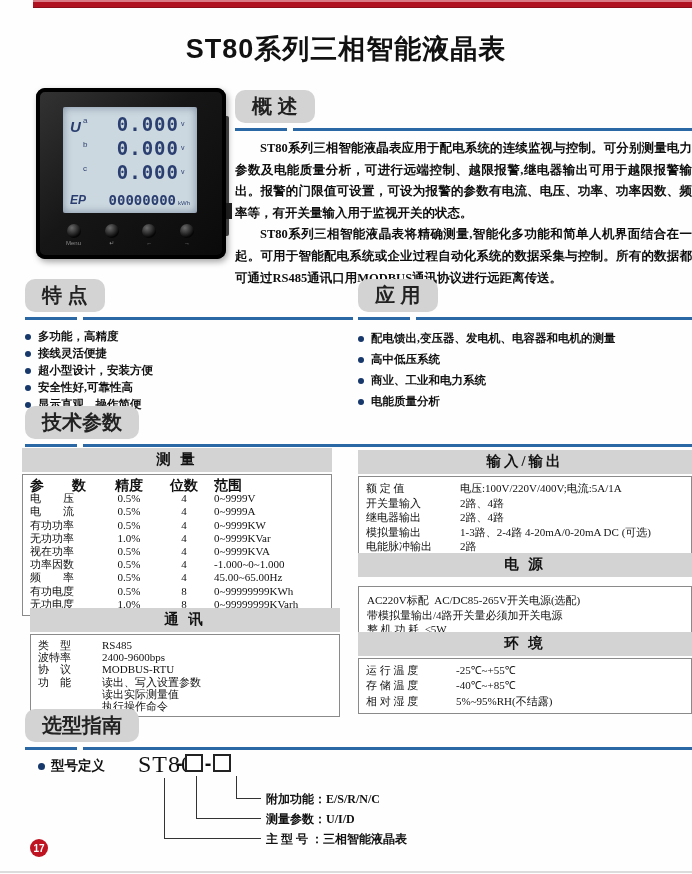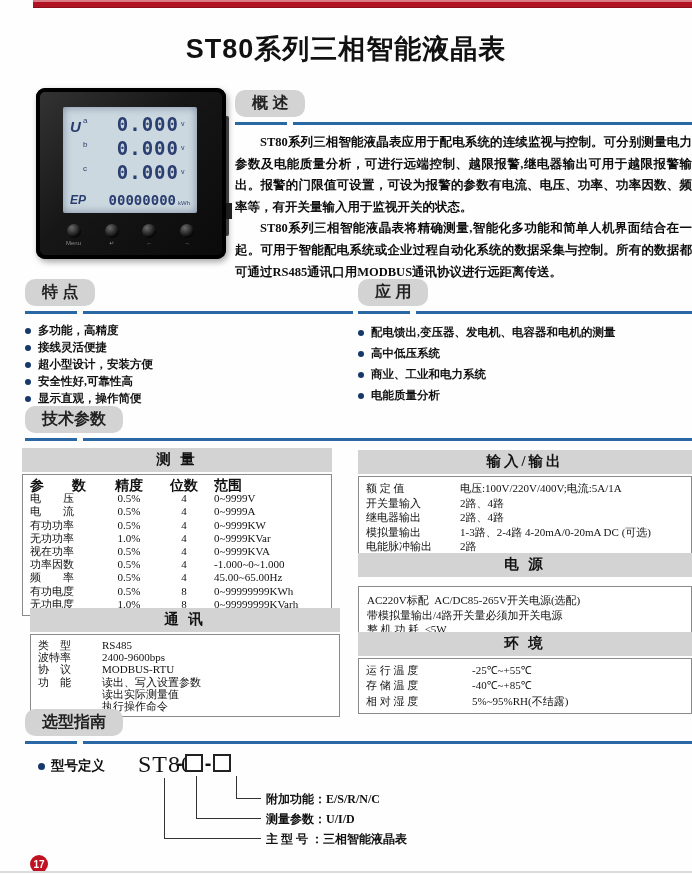--- a/index.html
+++ b/index.html
@@ -35,21 +35,21 @@
             font-family:"DejaVu Sans Mono",monospace;}
   .lcd-unit2{width:12px;font-size:6px;line-height:1;margin:0 0 1px 2px;}
   .meter-btns{position:absolute;left:30px;bottom:13px;width:128px;display:flex;justify-content:space-between;}
   .mbtn{display:flex;flex-direction:column;align-items:center;font-size:6px;color:#8a8a8a;line-height:1;}
   .mbtn::before{content:'';width:14px;height:14px;border-radius:50%;margin-bottom:2px;
                 background:radial-gradient(circle at 35% 28%,#6a6a6a,#060606 70%);}
 
   
   .sec{position:absolute;}
   .badge{display:inline-block;background:#d3d3d3;border-radius:10px;padding:3px 17px;
-         font-size:16px;font-weight:bold;color:#222;}
+         font-size:20px;font-weight:bold;color:#222;}
   .sec-rule{display:flex;gap:6px;margin-top:5px;}
   .sec-rule .seg1{width:52px;height:3px;background:#2a67a5;}
   .sec-rule .seg2{flex:1;height:3px;background:#2a67a5;}
 
   
   .overview-text{margin-top:7px;font-family:"Liberation Serif",serif;font-size:12.5px;
                  line-height:21.6px;text-align:justify;font-weight:600;color:#0d0d0d;}
   .overview-text p{margin:0;text-indent:2em;}
   .lead-bold{font-weight:bold;}
 
@@ -85,21 +85,21 @@
   .io{left:358px;top:450px;width:334px;}
   .io .trow{line-height:14.6px;}
   .io .c0{width:94px;}
   .io .c1{flex:1;}
 
   .power{left:358px;top:553px;width:334px;}
   .power .tbl-body{padding:6px 8px;margin-top:9px;}
   .power .plain-line{font-size:11px;line-height:14.5px;white-space:pre;}
 
   .env{left:358px;top:632px;width:334px;}
-  .env .trow{line-height:15.4px;gap:16px;}
+  .env .trow{line-height:15.4px;}
   .env .c0{width:90px;}
   .env .c1{flex:1;}
 
   
   .md-label{position:absolute;left:38px;top:757px;font-size:13.5px;font-weight:bold;padding-left:13px;}
   .md-label::before{content:'';position:absolute;left:0;top:50%;margin-top:-3.5px;width:7px;height:7px;
                     border-radius:50%;background:#16386b;}
   .md-base{position:absolute;left:138px;top:751px;font-family:"Liberation Serif",serif;
            font-size:24px;letter-spacing:1px;color:#111;}
   .md-boxes{position:absolute;left:174px;top:753px;display:flex;align-items:center;}
@@ -110,21 +110,21 @@
   .conn-param{left:196px;top:776px;width:64px;height:42px;}
   .conn-main{left:164px;top:778px;width:96px;height:60px;}
   .md-leg{position:absolute;left:266px;font-family:"Liberation Serif",serif;font-size:12px;
           font-weight:600;white-space:pre;}
   .leg-0{top:791px;}
   .leg-1{top:811px;}
   .leg-2{top:831px;}
 
   .pagenum{position:absolute;left:30px;top:839px;width:18px;height:18px;border-radius:50%;
            background:#c01322;color:#fff;font-size:10px;font-weight:bold;
-           display:flex;align-items:center;justify-content:center;margin-top:16px;}
+           display:flex;align-items:center;justify-content:center;}
   .bottom-rule{position:absolute;left:0;bottom:1px;width:100%;height:2px;background:#dcdcdc;}
 
   
   .sec-overview{left:235px;top:90px;width:457px;}
   .sec-features{left:25px;top:279px;width:328px;}
   .sec-apps{left:358px;top:279px;width:334px;}
   .sec-tech{left:25px;top:406px;width:667px;}
   .sec-select{left:25px;top:709px;width:667px;}
 </style>
 </head>

